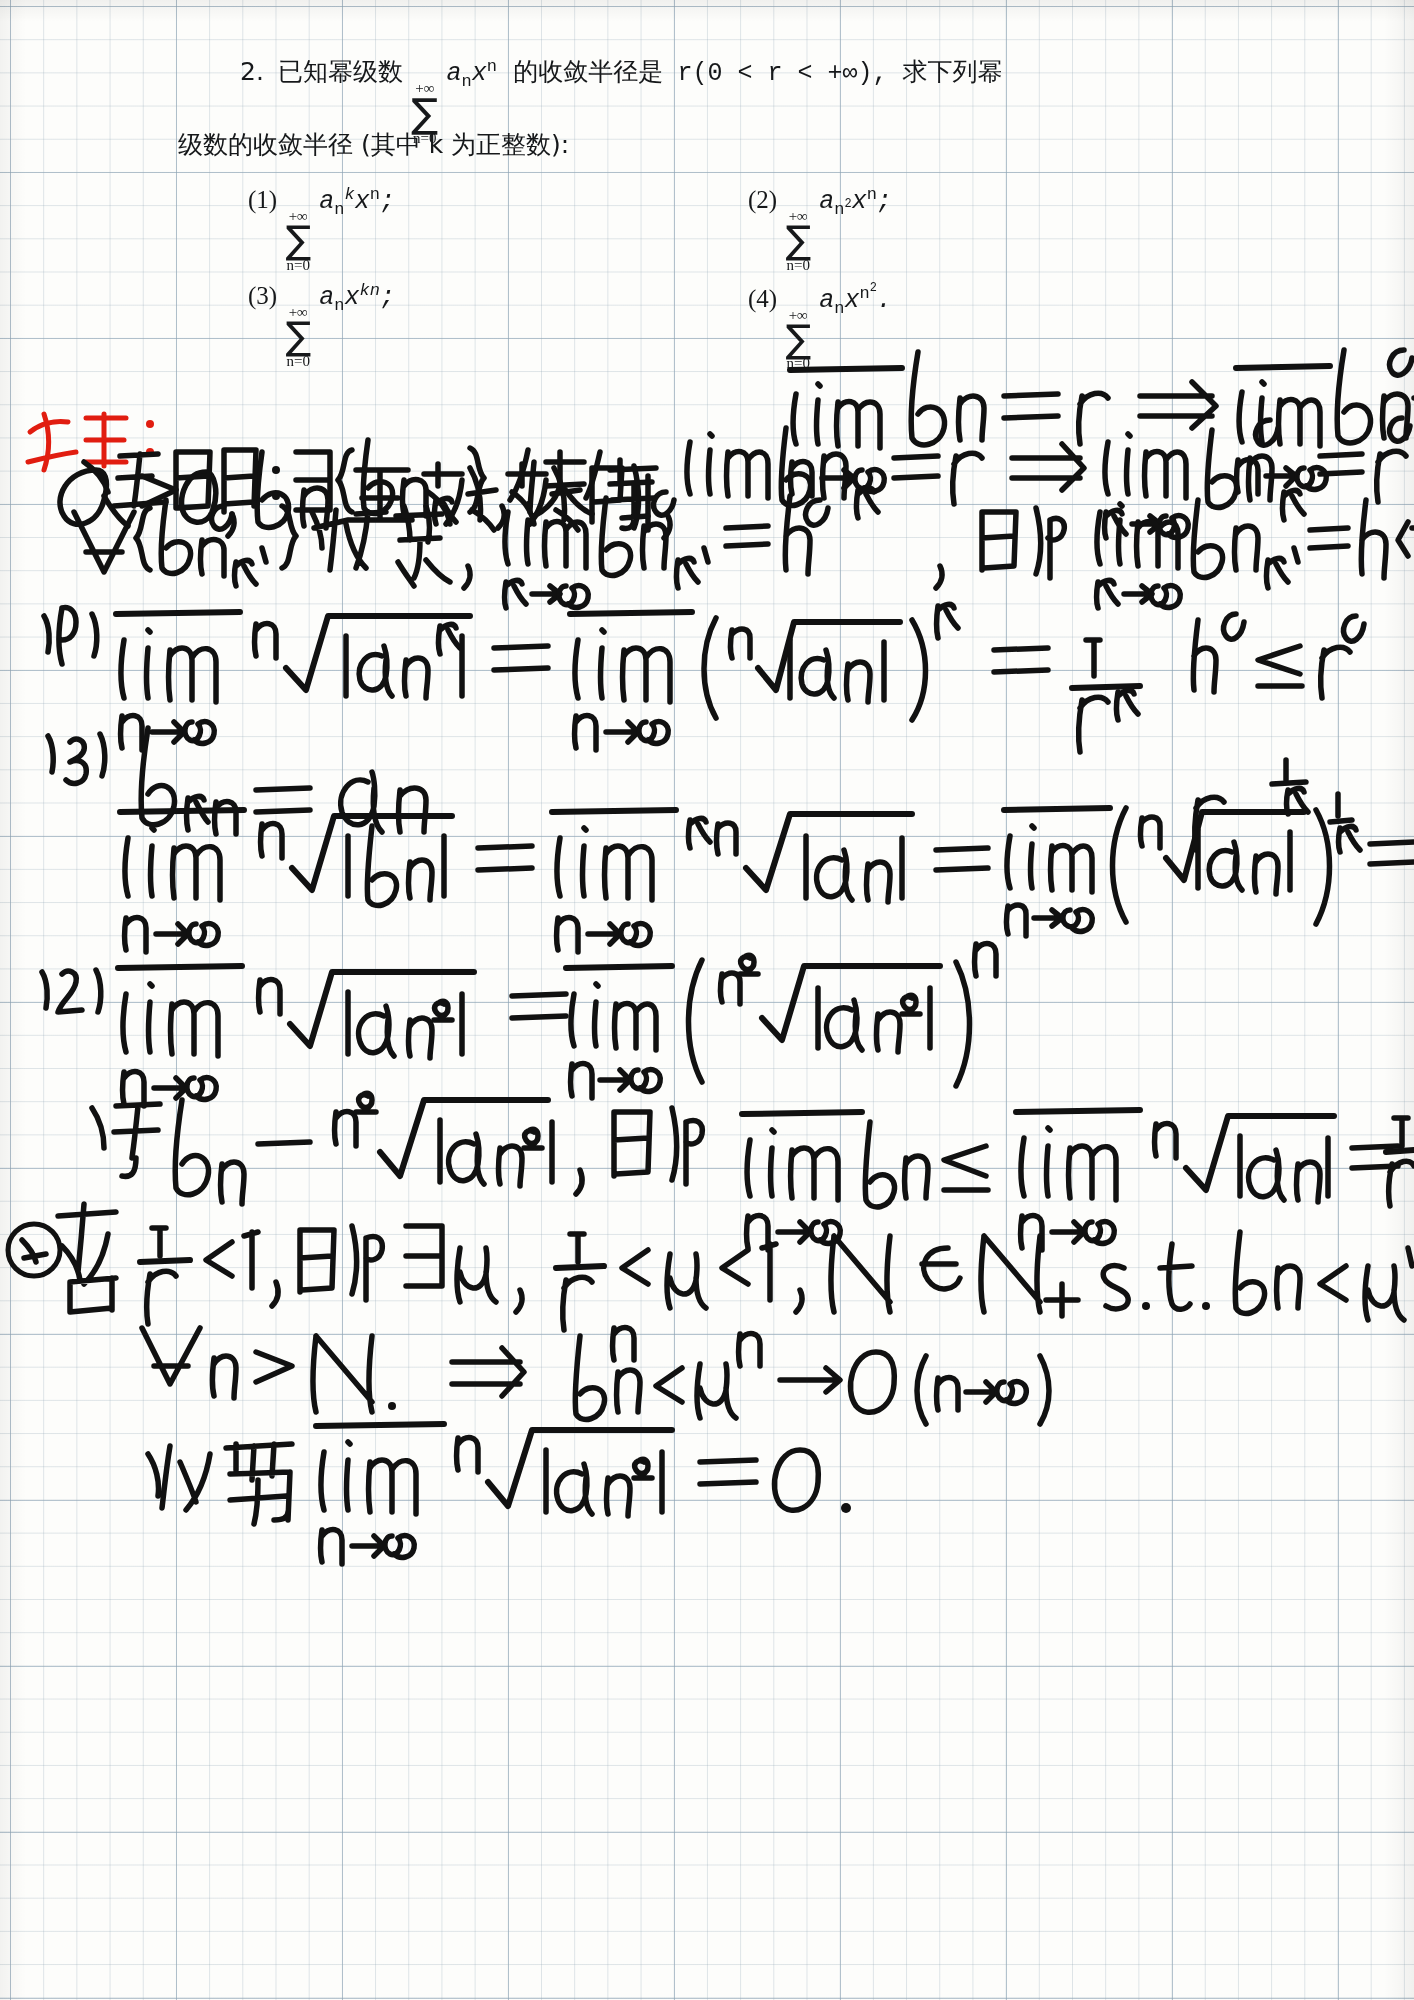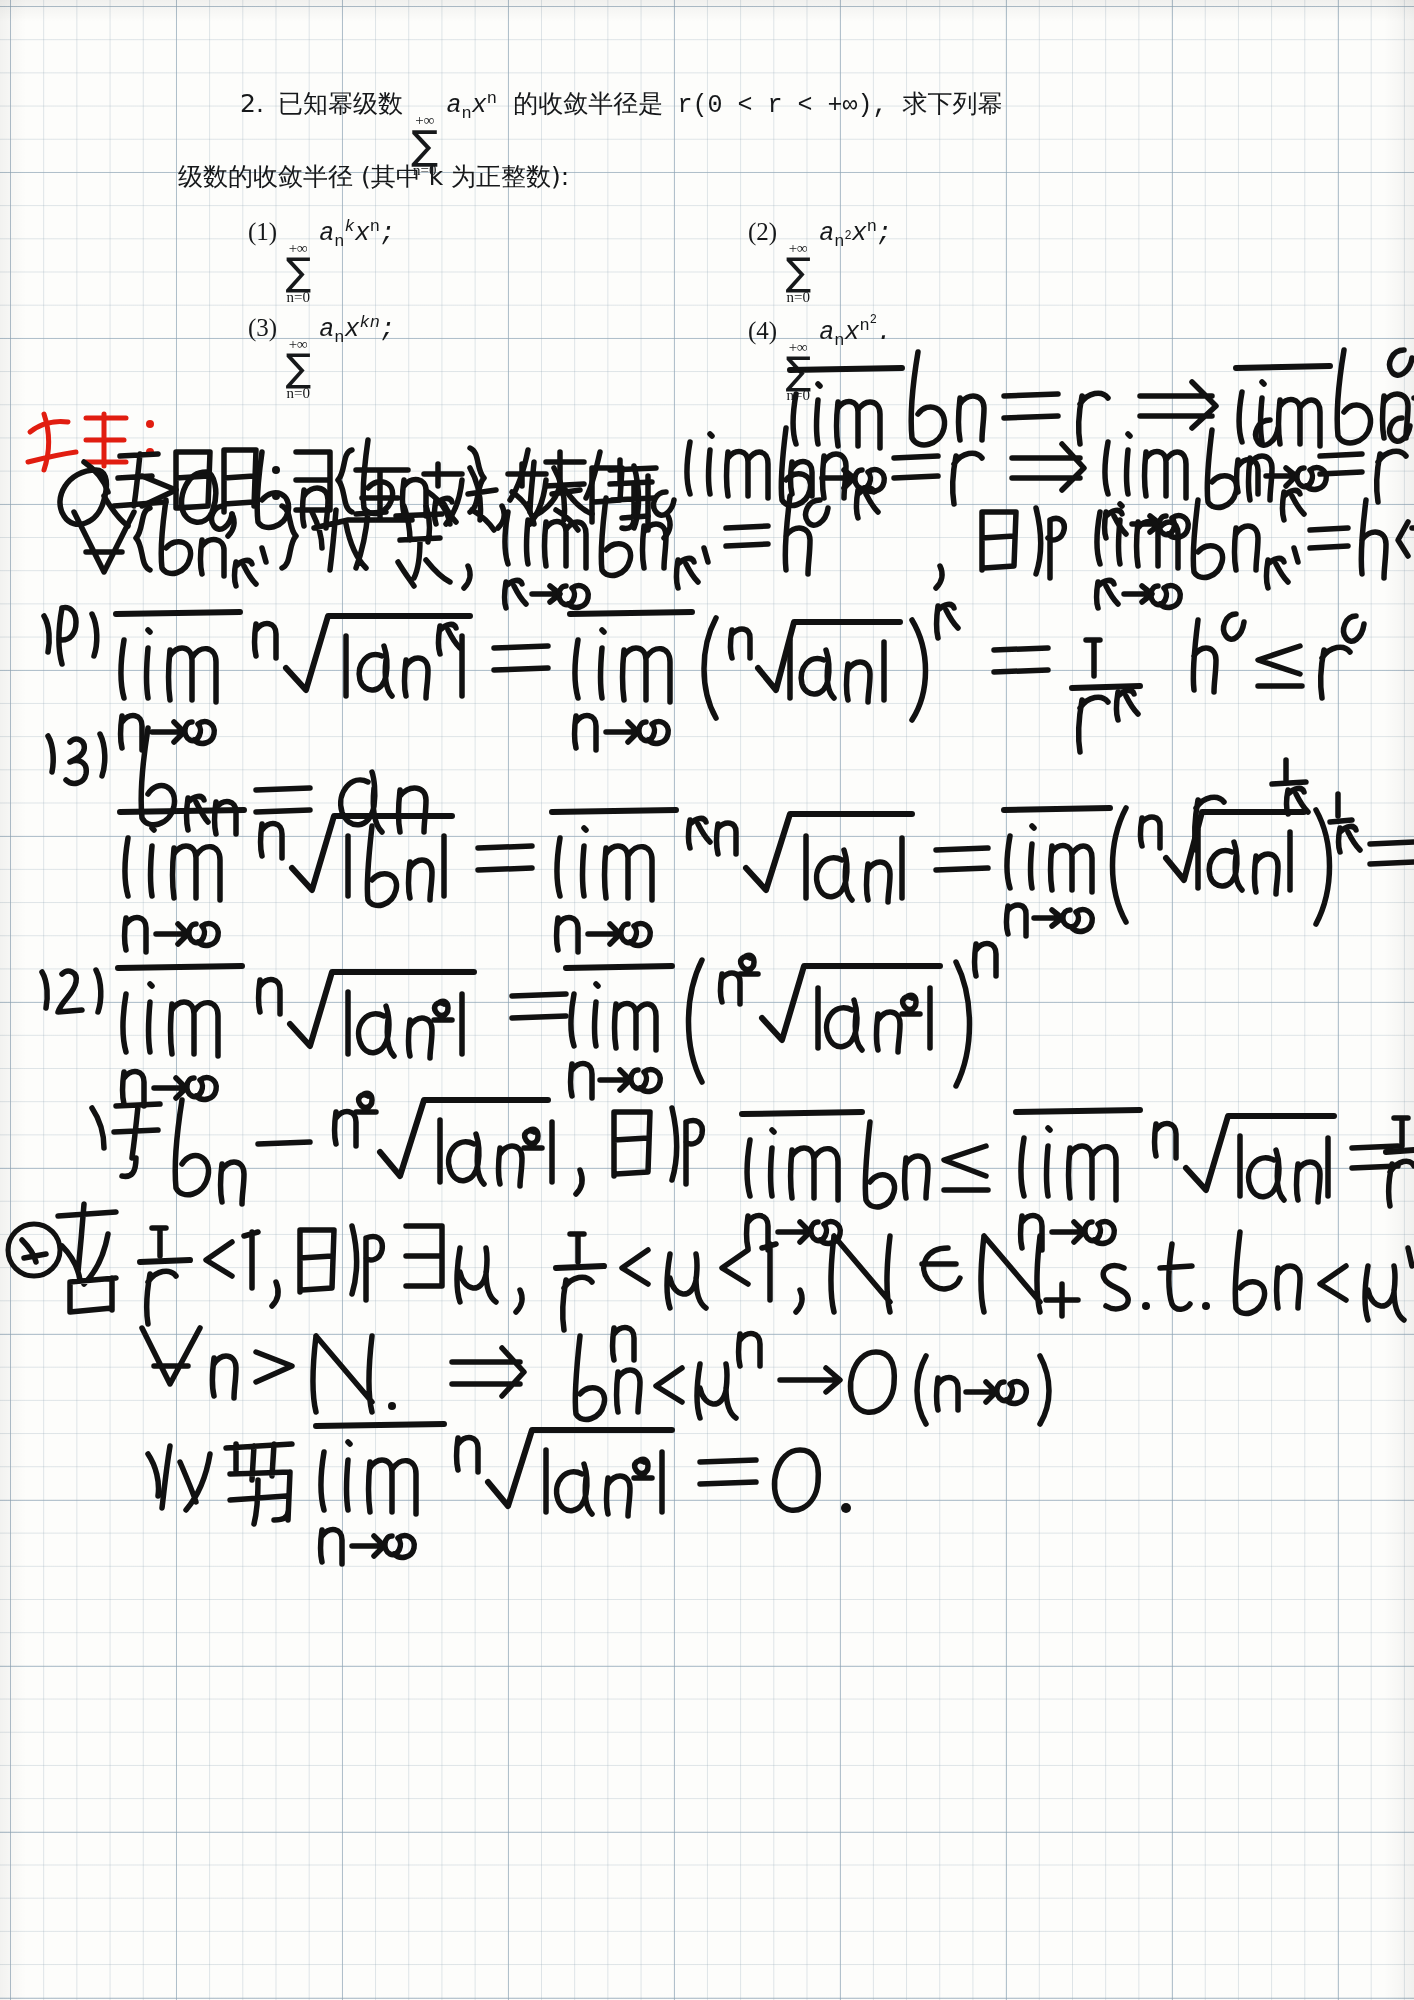--- a/index.html
+++ b/index.html
@@ -47,21 +47,20 @@
   #printed {
     position: absolute;
     left: 0; top: 0;
     width: 1414px;
     color: #16181a;
   }
   .pline {
     position: absolute;
     font-family: "Liberation Serif", serif;
     white-space: nowrap;
-    margin-top: 32px;
   }
   .cn { font-family: "DejaVu Sans", sans-serif; }
   .math { font-family: Liberation Mono, monospace; font-style: italic; }
   .upr { font-style: normal; }
 
   
   .sigma {
     display: inline-flex;
     flex-direction: column;
     align-items: center;

